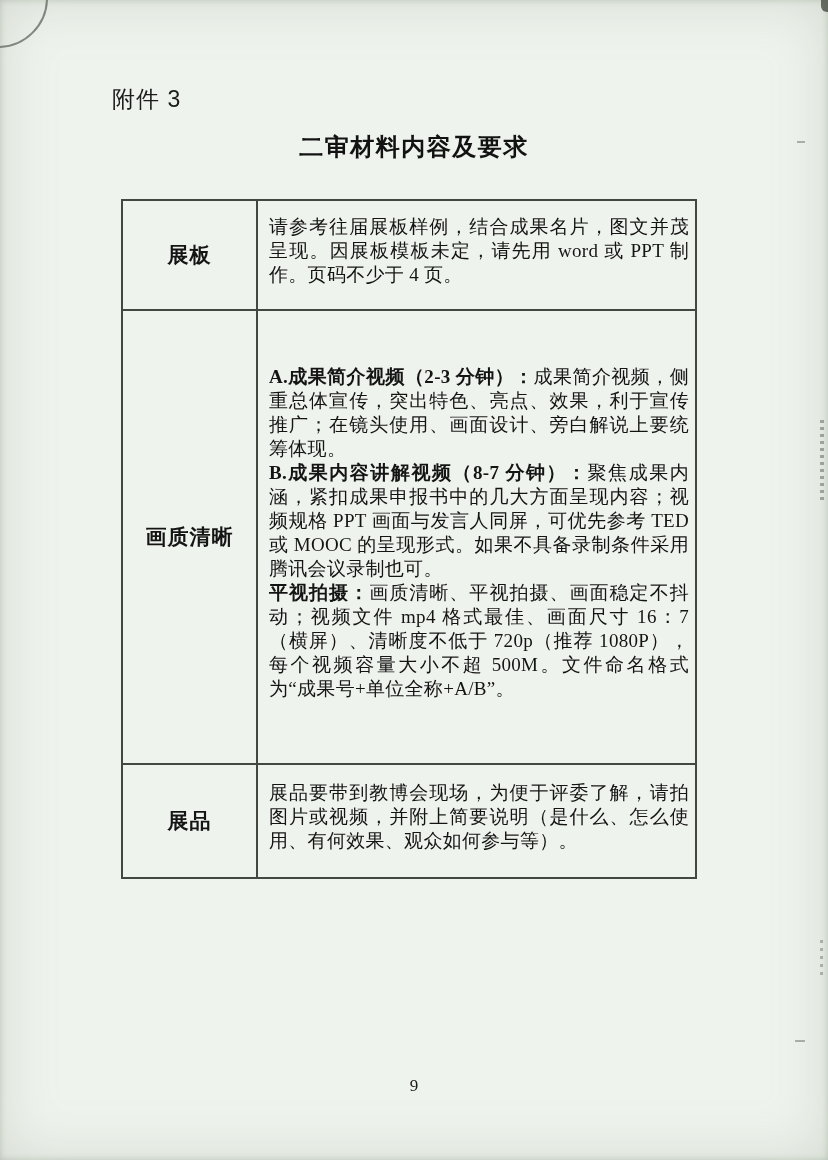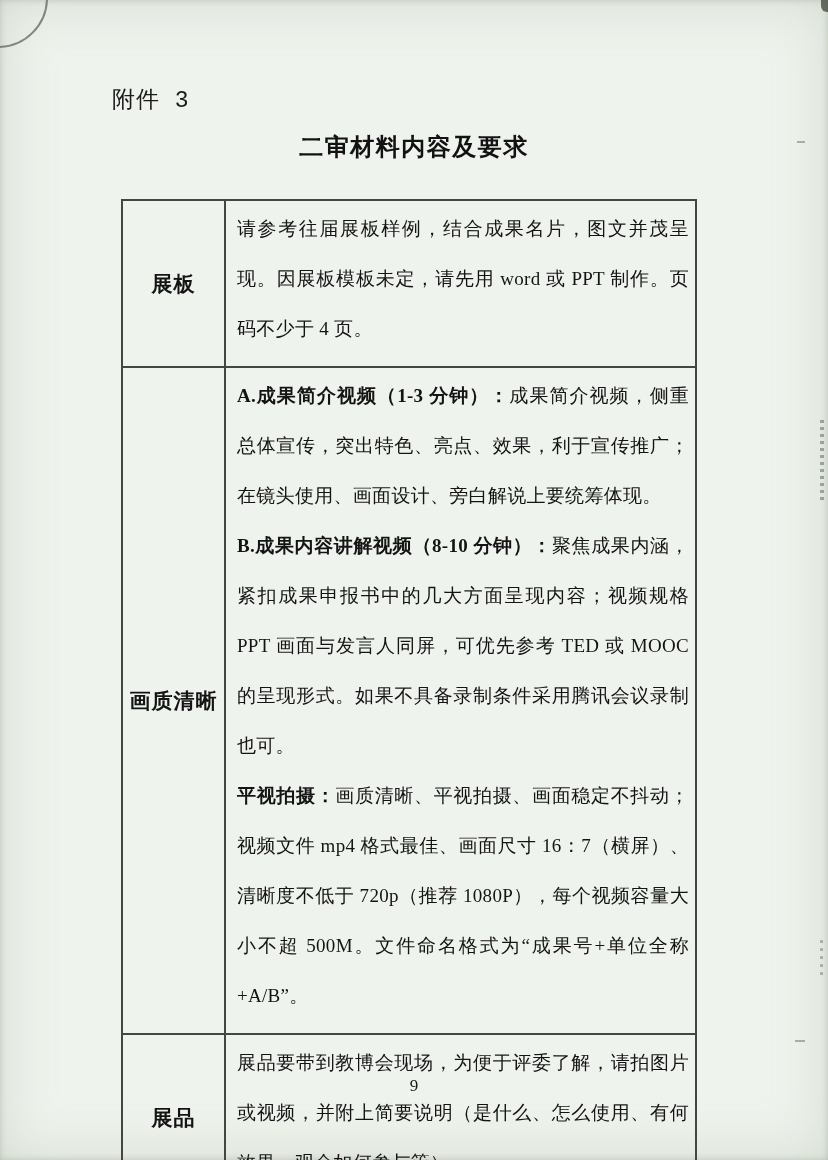--- a/index.html
+++ b/index.html
@@ -32,21 +32,21 @@
   }
   .edge-marks-2{
     position:absolute;left:820px;top:940px;width:3px;height:36px;
     background:repeating-linear-gradient(180deg, rgba(85,95,85,.4) 0 3px, transparent 3px 8px);
   }
   .edge-dash-1{position:absolute;left:797px;top:141px;width:8px;height:2px;background:rgba(85,95,85,.45);}
   .edge-dash-2{position:absolute;left:795px;top:1040px;width:10px;height:2px;background:rgba(85,95,85,.45);}
 
   .attachment-label{
     position:absolute;left:112px;top:84px;
-    font-family:Liberation Mono, monospace;
+    font-family:Liberation Sans, sans-serif;
     font-size:23px;letter-spacing:1px;color:#1b1b1b;
   }
   .doc-title{
     position:absolute;left:0;top:131px;width:828px;
     text-align:center;
     font-family:"Liberation Sans","DejaVu Sans",sans-serif;
     font-weight:bold;font-size:24px;letter-spacing:1.5px;color:#121212;
     margin:0;
   }
   table.req{
@@ -64,26 +64,26 @@
   table.req tr:nth-child(3){height:114px;}
   table.req tr:nth-child(4){height:84px;}
   table.req tr:nth-child(5){height:69px;}
   td.label-cell{
     width:97px;
     text-align:center;
     font-size:21px;
     font-weight:600;
     letter-spacing:1px;
     color:#141414;
-    padding:0 2px;
+    padding:0 18px;
   }
   td.content-cell{
     padding:3px 6px 12px 11px;
     font-size:19px;
-    line-height:50px;
+    line-height:24px;
     color:#141414;
     text-align:justify;
     text-justify:inter-character;
     letter-spacing:.3px;
   }
   td.content-cell p{margin:0;}
   td.content-cell .b{font-weight:bold;}
   .page-number{
     position:absolute;left:0;top:1076px;width:828px;
     text-align:center;font-size:17px;color:#1b1b1b;
@@ -109,22 +109,22 @@
     <tbody id="req-table-body">
         <tr>
           <td class="label-cell">展板</td>
           <td class="content-cell">
             <p><span>请参考往届展板样例，结合成果名片，图文并茂呈现。因展板模板未定，请先用 word 或 PPT 制作。页码不少于 4 页。</span></p>
           </td>
         </tr>
         <tr>
           <td class="label-cell">画质清晰</td>
           <td class="content-cell">
-            <p><span class="b">A.成果简介视频（1-3 分钟）：</span><span>成果简介视频，侧重总体宣传，突出特色、亮点、效果，利于宣传推广；在镜头使用、画面设计、旁白解说上要统筹体现。</span></p>
-            <p><span class="b">B.成果内容讲解视频（8-10 分钟）：</span><span>聚焦成果内涵，紧扣成果申报书中的几大方面呈现内容；视频规格 PPT 画面与发言人同屏，可优先参考 TED 或 MOOC 的呈现形式。如果不具备录制条件采用腾讯会议录制也可。</span></p>
+            <p><span class="b">A.成果简介视频（2-3 分钟）：</span><span>成果简介视频，侧重总体宣传，突出特色、亮点、效果，利于宣传推广；在镜头使用、画面设计、旁白解说上要统筹体现。</span></p>
+            <p><span class="b">B.成果内容讲解视频（8-7 分钟）：</span><span>聚焦成果内涵，紧扣成果申报书中的几大方面呈现内容；视频规格 PPT 画面与发言人同屏，可优先参考 TED 或 MOOC 的呈现形式。如果不具备录制条件采用腾讯会议录制也可。</span></p>
             <p><span class="b">平视拍摄：</span><span>画质清晰、平视拍摄、画面稳定不抖动；视频文件 mp4 格式最佳、画面尺寸 16：7（横屏）、清晰度不低于 720p（推荐 1080P），每个视频容量大小不超 500M。文件命名格式为“成果号+单位全称+A/B”。</span></p>
           </td>
         </tr>
         <tr>
           <td class="label-cell">展品</td>
           <td class="content-cell">
             <p><span>展品要带到教博会现场，为便于评委了解，请拍图片或视频，并附上简要说明（是什么、怎么使用、有何效果、观众如何参与等）。</span></p>
           </td>
         </tr>
       </tbody>

